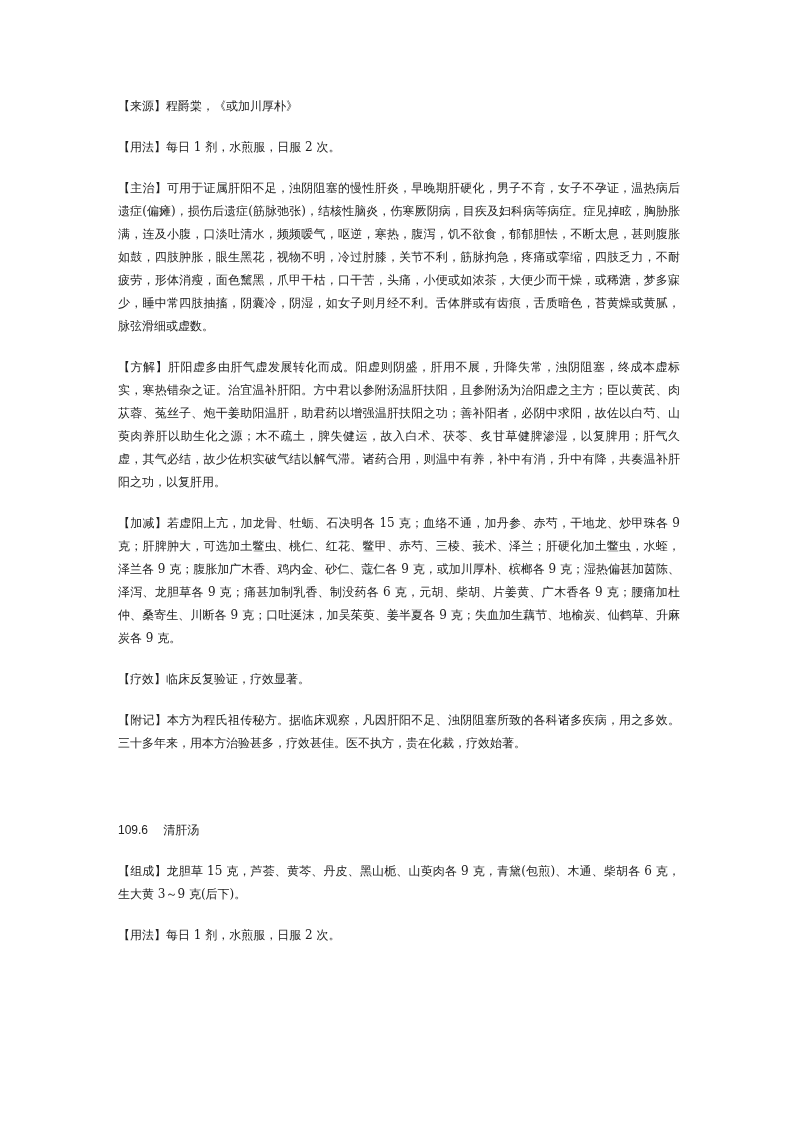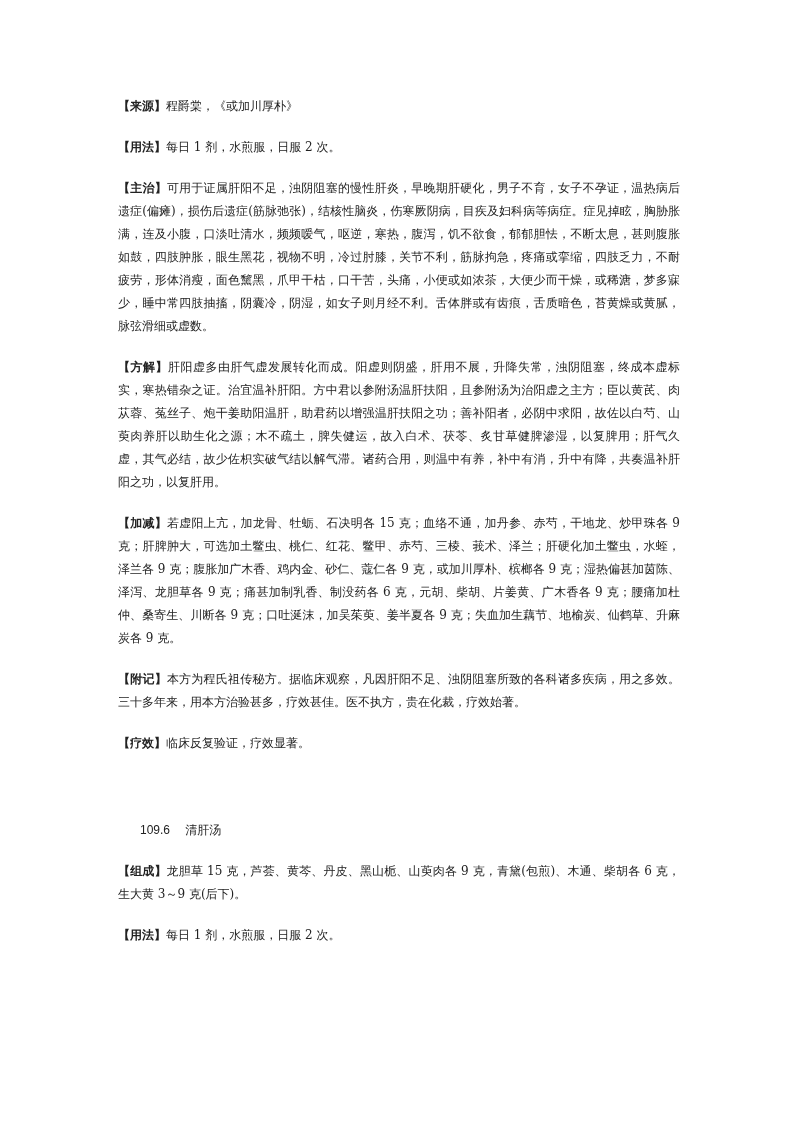--- a/index.html
+++ b/index.html
@@ -6,24 +6,24 @@
   body {
     width: 793px; height: 1122px; position: relative; overflow: hidden;
     font-family: "DejaVu Serif", "Liberation Serif", serif;
     color: #222222;
   }
   .page {
     position: absolute; left: 118px; top: 95px; width: 562px;
     font-size: 12px; line-height: 23px;
   }
   .para { margin: 0 0 18px 0; text-align: justify; word-break: break-all; }
-  .label { font-weight: bold; }
+  .label { font-weight: normal; }
   .section-heading { margin: 0 0 18px 0; }
   .gap { height: 46px; }
-  .num { font-family: "Liberation Sans", "DejaVu Sans", sans-serif; margin-left: 22px; }
+  .num { font-family: "Liberation Sans", "DejaVu Sans", sans-serif; }
 </style>
 </head>
 <body>
 
 <div class="page">
 
   <p class="para">
     <span class="label">【来源】</span><span>程爵棠，《或加川厚朴》</span>
   </p>
 
@@ -39,25 +39,25 @@
 
   <p class="para">
     <span class="label">【方解】</span><span>肝阳虚多由肝气虚发展转化而成。阳虚则阴盛，肝用不展，升降失常，浊阴阻塞，终成本虚标实，寒热错杂之证。治宜温补肝阳。方中君以参附汤温肝扶阳，且参附汤为治阳虚之主方；臣以黄芪、肉苁蓉、菟丝子、炮干姜助阳温肝，助君药以增强温肝扶阳之功；善补阳者，必阴中求阳，故佐以白芍、山萸肉养肝以助生化之源；木不疏土，脾失健运，故入白术、茯苓、炙甘草健脾渗湿，以复脾用；肝气久虚，其气必结，故少佐枳实破气结以解气滞。诸药合用，则温中有养，补中有消，升中有降，共奏温补肝阳之功，以复肝用。</span>
   </p>
 
   <p class="para">
     <span class="label">【加减】</span><span>若虚阳上亢，加龙骨、牡蛎、石决明各 15 克；血络不通，加丹参、赤芍，干地龙、炒甲珠各 9 克；肝脾肿大，可选加土鳖虫、桃仁、红花、鳖甲、赤芍、三棱、莪术、泽兰；肝硬化加土鳖虫，水蛭，泽兰各 9 克；腹胀加广木香、鸡内金、砂仁、蔻仁各 9 克，或加川厚朴、槟榔各 9 克；湿热偏甚加茵陈、泽泻、龙胆草各 9 克；痛甚加制乳香、制没药各 6 克，元胡、柴胡、片姜黄、广木香各 9 克；腰痛加杜仲、桑寄生、川断各 9 克；口吐涎沫，加吴茱萸、姜半夏各 9 克；失血加生藕节、地榆炭、仙鹤草、升麻炭各 9 克。</span>
   </p>
 
   <p class="para">
-    <span class="label">【附记】</span><span>本方为程氏祖传秘方。据临床观察，凡因肝阳不足、浊阴阻塞所致的各科诸多疾病，用之多效。三十多年来，用本方治验甚多，疗效甚佳。医不执方，贵在化裁，疗效始著。</span>
+    <span class="label">【疗效】</span><span>临床反复验证，疗效显著。</span>
   </p>
 
   <p class="para">
-    <span class="label">【疗效】</span><span>临床反复验证，疗效显著。</span>
+    <span class="label">【附记】</span><span>本方为程氏祖传秘方。据临床观察，凡因肝阳不足、浊阴阻塞所致的各科诸多疾病，用之多效。三十多年来，用本方治验甚多，疗效甚佳。医不执方，贵在化裁，疗效始著。</span>
   </p>
 
   <div class="gap"></div>
 
   <p class="section-heading">
     <span class="num">109.6</span>&nbsp;&nbsp;&nbsp;&nbsp;<span>清肝汤</span>
   </p>
 
 
   <p class="para">

